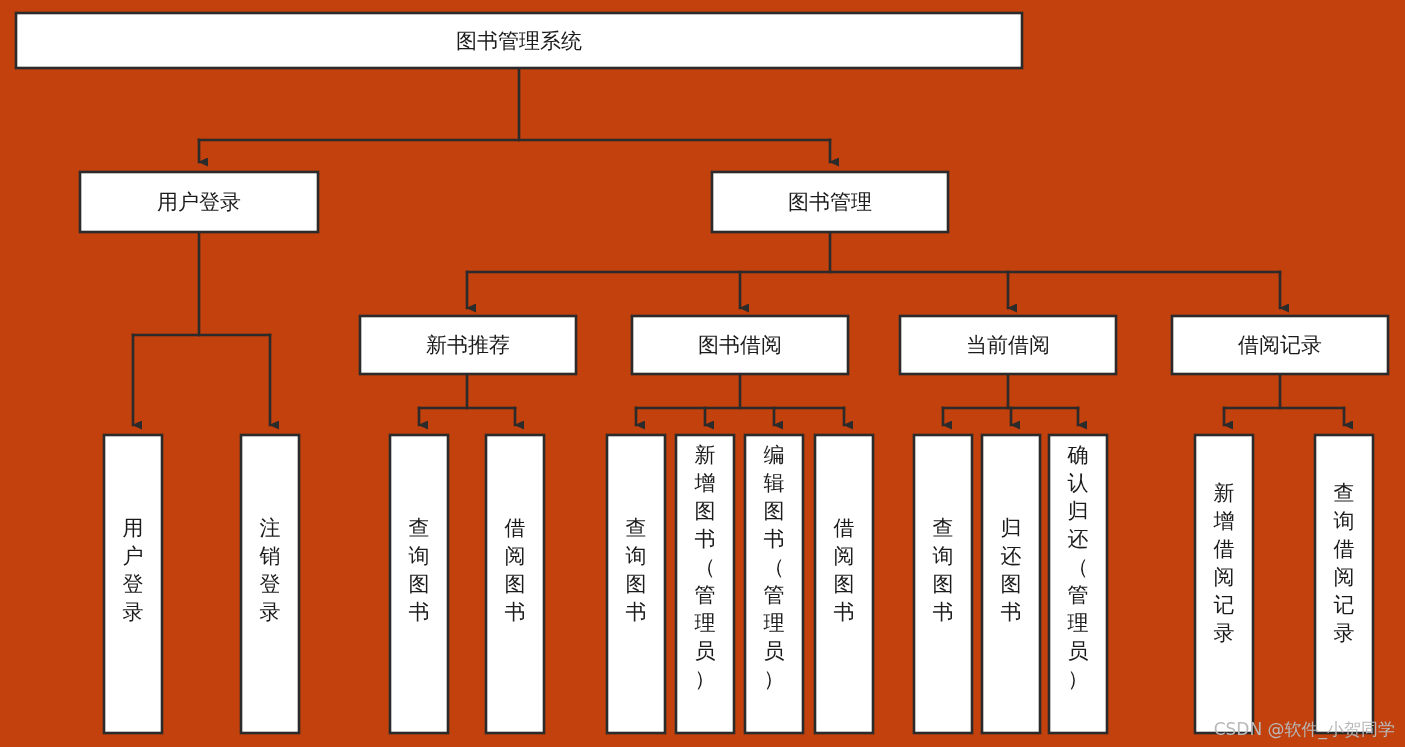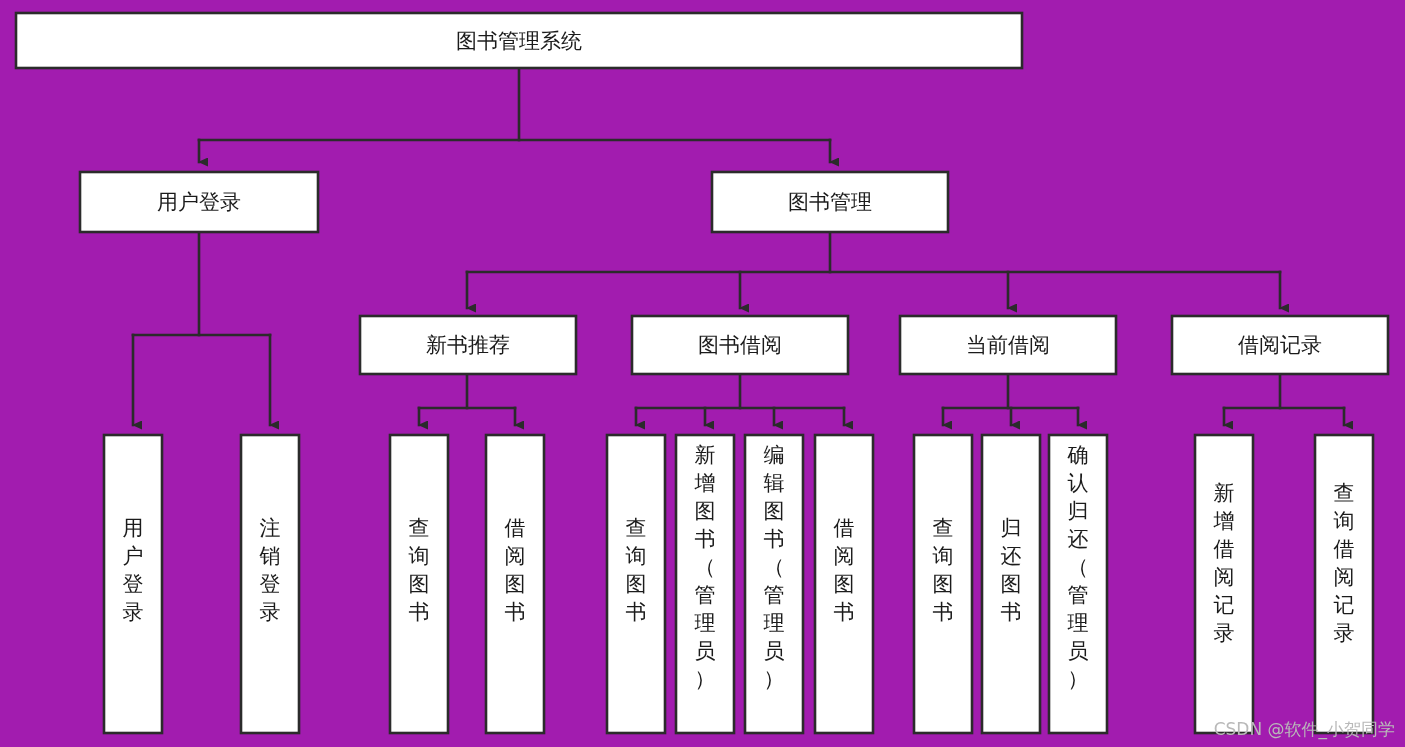--- a/index.html
+++ b/index.html
@@ -7,21 +7,21 @@
     padding: 0;
     background: #ffffff;
   }
   body {
     font-family: "DejaVu Sans", "Liberation Sans", sans-serif;
   }
   #diagram-root {
     position: relative;
     width: 1405px;
     height: 747px;
-    background: #a21caf;
+    background: #c2410c;
     overflow: hidden;
   }
   svg.diagram-svg {
     position: absolute;
     left: 0;
     top: 0;
     width: 1405px;
     height: 747px;
     display: block;
   }

